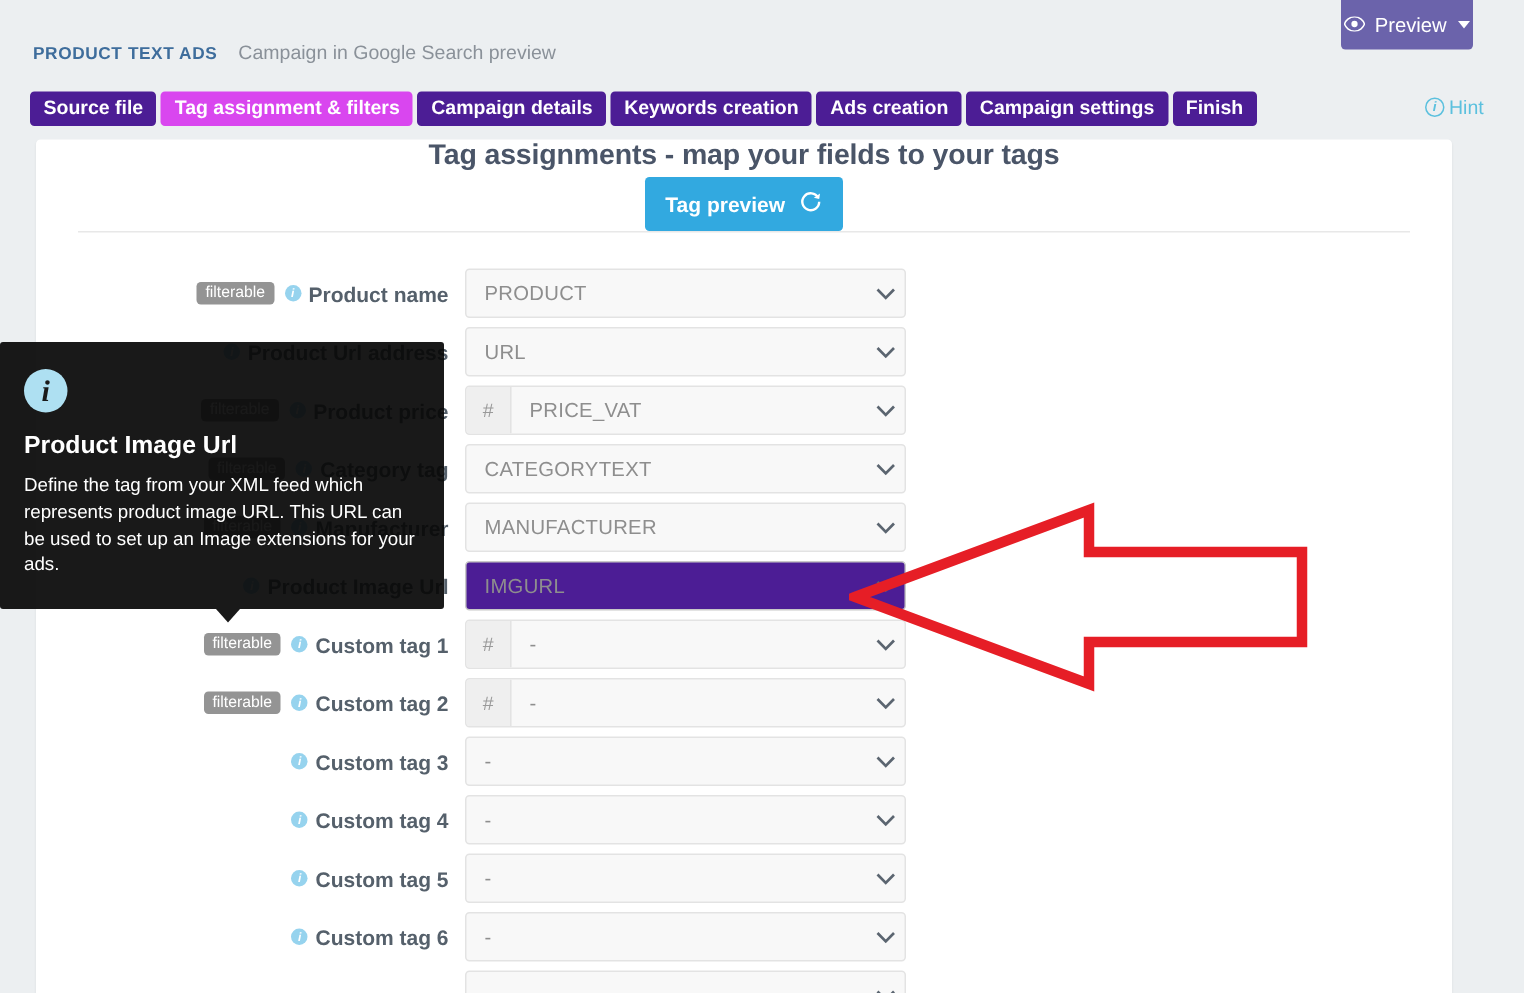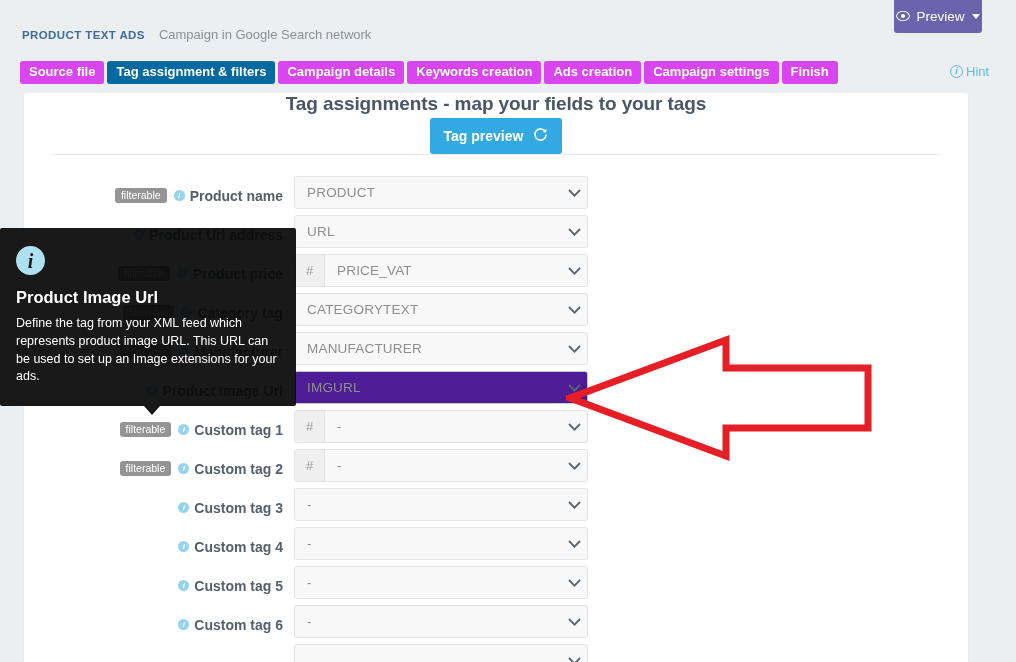--- a/index.html
+++ b/index.html
@@ -33,26 +33,26 @@
   .brand-row { position: absolute; top: 27px; left: 22px; display: flex; align-items: baseline; gap: 14px; }
   .brand {
     color: #3e6d9c; font-size: 11.5px; font-weight: bold;
     letter-spacing: .4px; cursor: pointer;
   }
   .brand-sub { color: #8a9199; font-size: 13px; }
 
   
   .tabs { position: absolute; top: 61px; left: 20px; display: flex; gap: 3px; }
   .tab {
-    background: #d946ef; color: #fff;
+    background: #4c1d95; color: #fff;
     font-size: 13px; font-weight: bold;
     padding: 4px 9px 5px; border-radius: 3px;
     cursor: pointer; white-space: nowrap; line-height: 14px;
   }
-  .tab.active { background: #0369a1; }
+  .tab.active { background: #d946ef; }
 
   .hint {
     position: absolute; top: 64px; left: 950px;
     color: #5bc0de; font-size: 13px; cursor: pointer;
     display: flex; align-items: center; gap: 3px;
   }
   .hint .i-circle {
     width: 13px; height: 13px; border: 1.3px solid #5bc0de;
     border-radius: 50%; display: flex; align-items: center; justify-content: center;
     font-size: 9px; font-weight: bold; font-style: italic; line-height: 1;
@@ -75,21 +75,21 @@
   .card-title { font-size: 19px; color: #4a5568; font-weight: bold; letter-spacing: -.1px; }
   .tagpreview-btn {
     background: #32a9e0; color: #fff; border-radius: 3px;
     font-size: 14px; font-weight: bold;
     padding: 9px 14px; display: flex; align-items: center; gap: 10px;
     cursor: pointer;
   }
 
   
   .form { padding-top: 21px; }
-  .row { display: flex; height: 39px; margin-bottom: 0; }
+  .row { display: flex; align-items: center; height: 39px; margin-bottom: 0; padding-left: 16px; }
   .row + .row { margin-top: 0; }
   .label-col {
     width: 270px; padding-right: 11px;
     display: flex; align-items: center; justify-content: flex-end; gap: 7px;
   }
   .badge {
     background: #949494; color: #fff; font-size: 10.5px;
     padding: 2px 6px 3px; border-radius: 3px; line-height: 1;
   }
   .lbl { display: flex; align-items: center; gap: 5px; }
@@ -160,21 +160,21 @@
         <path d="M8 0C4 0 1.2 3 .4 5.5 1.2 8 4 11 8 11s6.8-3 7.6-5.5C14.8 3 12 0 8 0z" fill="none" stroke="#fff" stroke-width="1.2"></path>
         <circle cx="8" cy="5.5" r="2.4" fill="#fff"></circle>
       </svg>
     </span>
     <span>Preview</span>
     <span class="caret-down"></span>
   </div>
 
   <div class="brand-row">
     <span class="brand">PRODUCT TEXT ADS</span>
-    <span class="brand-sub">Campaign in Google Search network</span>
+    <span class="brand-sub">Campaign in Google Search preview</span>
   </div>
 
   <div class="tabs">
     <div class="tab">Source file</div>
     <div class="tab active">Tag assignment &amp; filters</div>
     <div class="tab">Campaign details</div>
     <div class="tab">Keywords creation</div>
     <div class="tab">Ads creation</div>
     <div class="tab">Campaign settings</div>
     <div class="tab">Finish</div>

